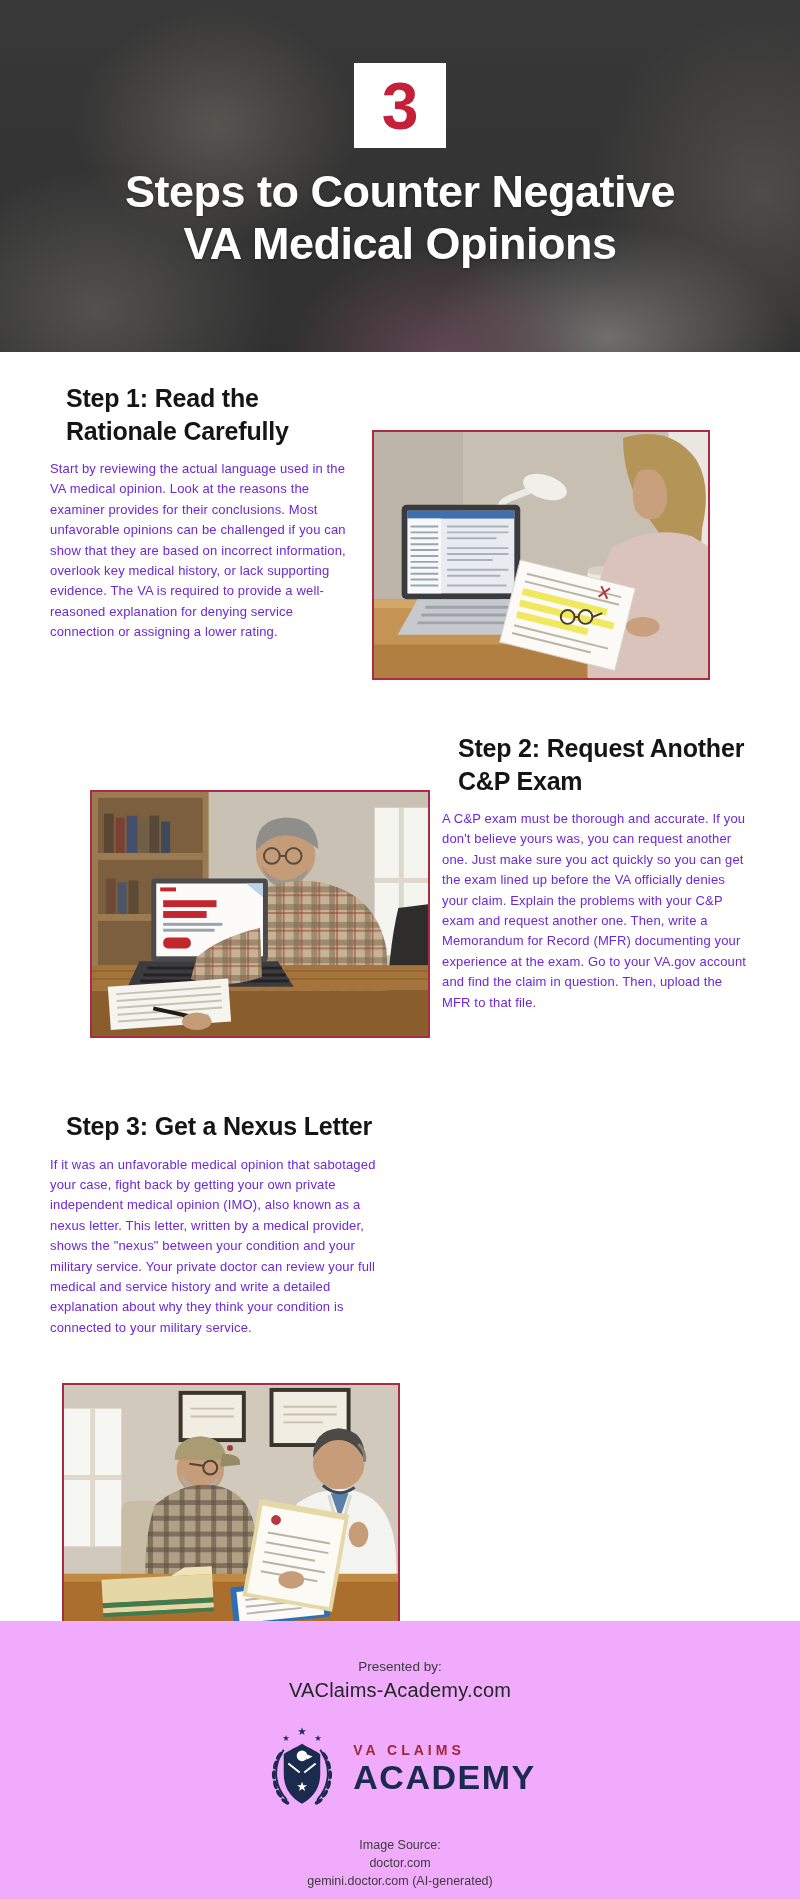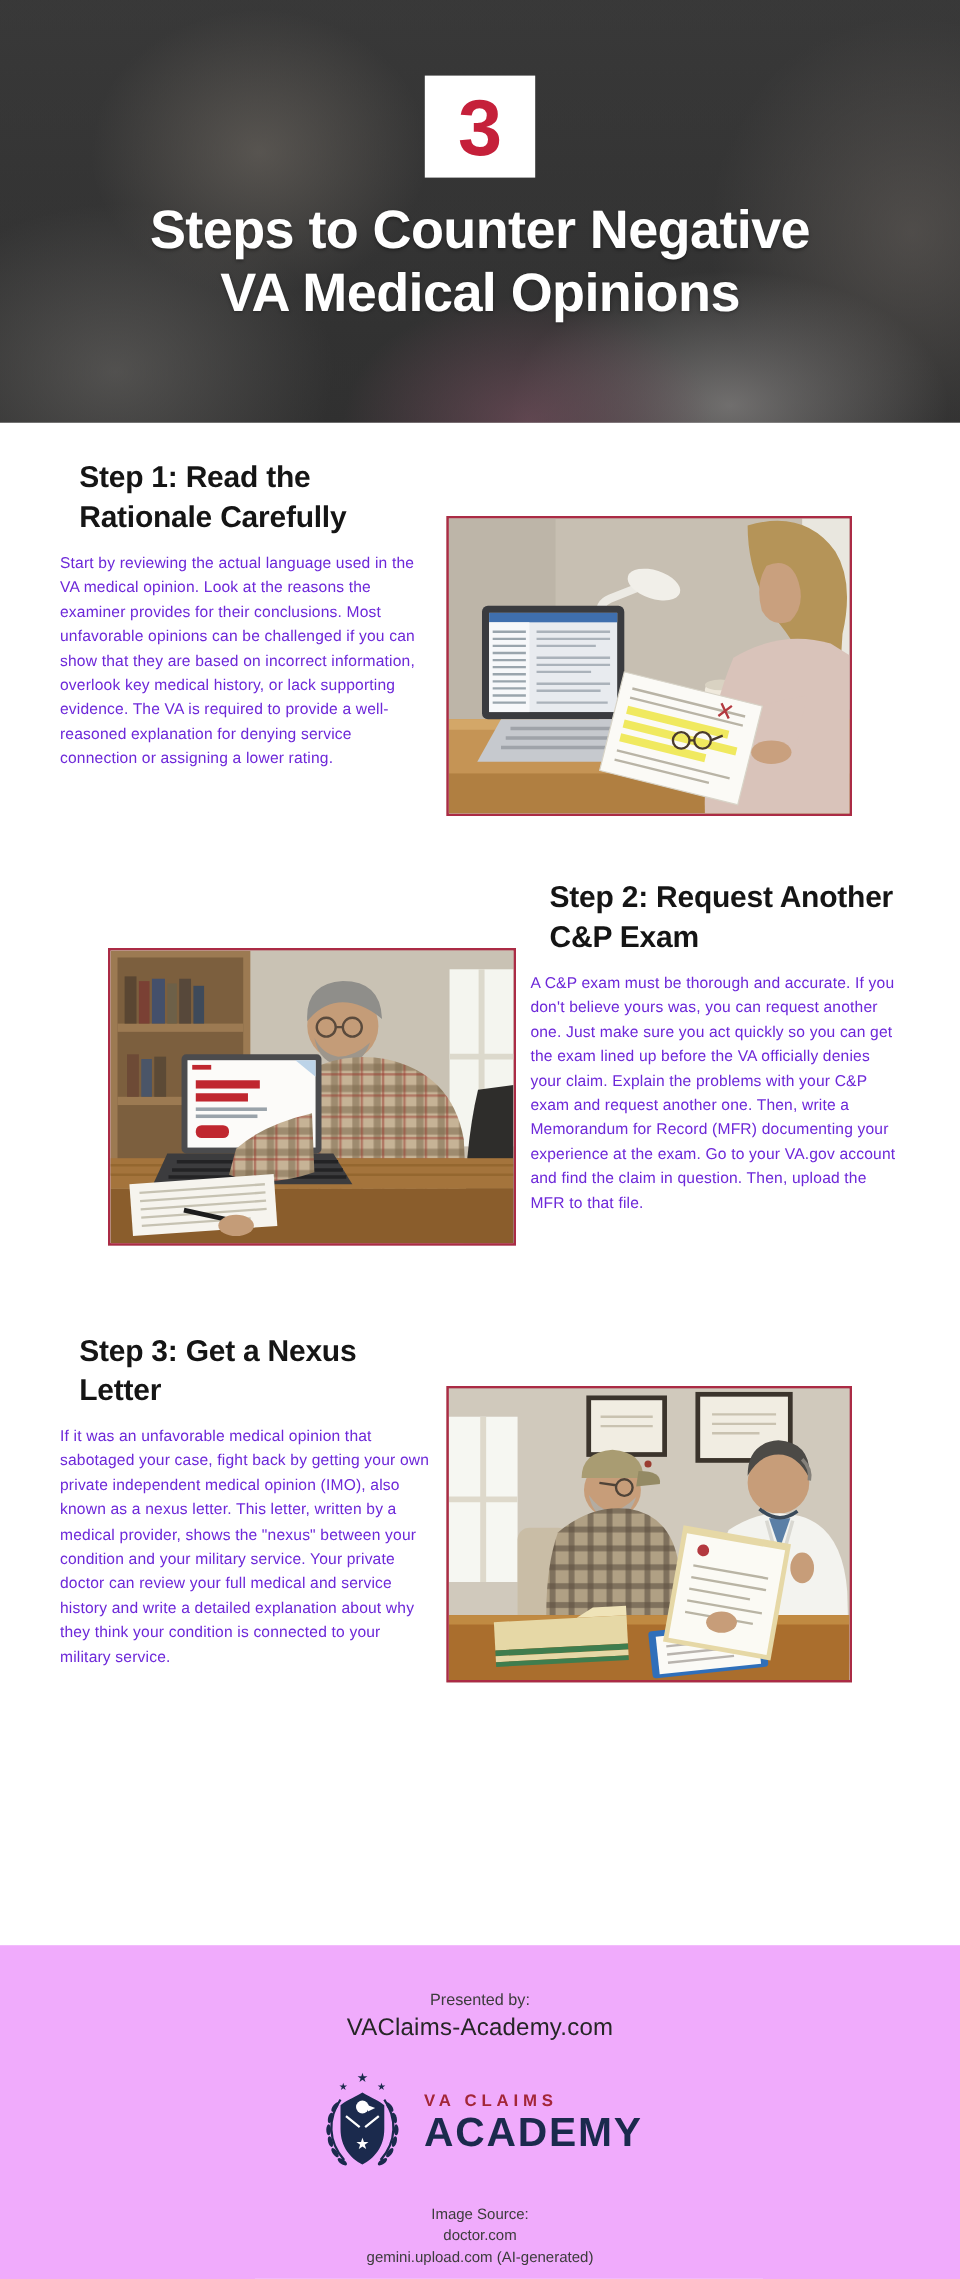--- a/index.html
+++ b/index.html
@@ -43,21 +43,21 @@
   }
 
   
   .main { flex:1 1 auto; overflow:hidden; }
   .step {
     display:flex; justify-content:space-between;
     padding:0 50px;
   }
   .step-1 { margin-top:30px; }
   .step-2 { margin-top:36px; }
-  .step-3 { margin-top:56px; }
+  .step-3 { margin-top:56px;flex-direction:column; }
   .txt { width:348px; }
   .step-2 .txt { width:342px; }
   .step h2 {
     margin:0 0 12px 16px;
     font-size:25px; font-weight:700; color:#151515;
     line-height:1.3; letter-spacing:-0.2px;
   }
   .step p {
     margin:0;
     font-size:13px; color:#6d28d9;
@@ -362,15 +362,15 @@
     </svg>
     <div class="logo-text">
       <p class="logo-red">VA CLAIMS</p>
       <p class="logo-navy">ACADEMY</p>
     </div>
   </div>
 
   <div class="img-src">
     <p>Image Source:</p>
     <p>doctor.com</p>
-    <p>gemini.upload.com (AI-generated)</p>
+    <p>gemini.doctor.com (AI-generated)</p>
   </div>
 </footer>
 
 </body></html>

